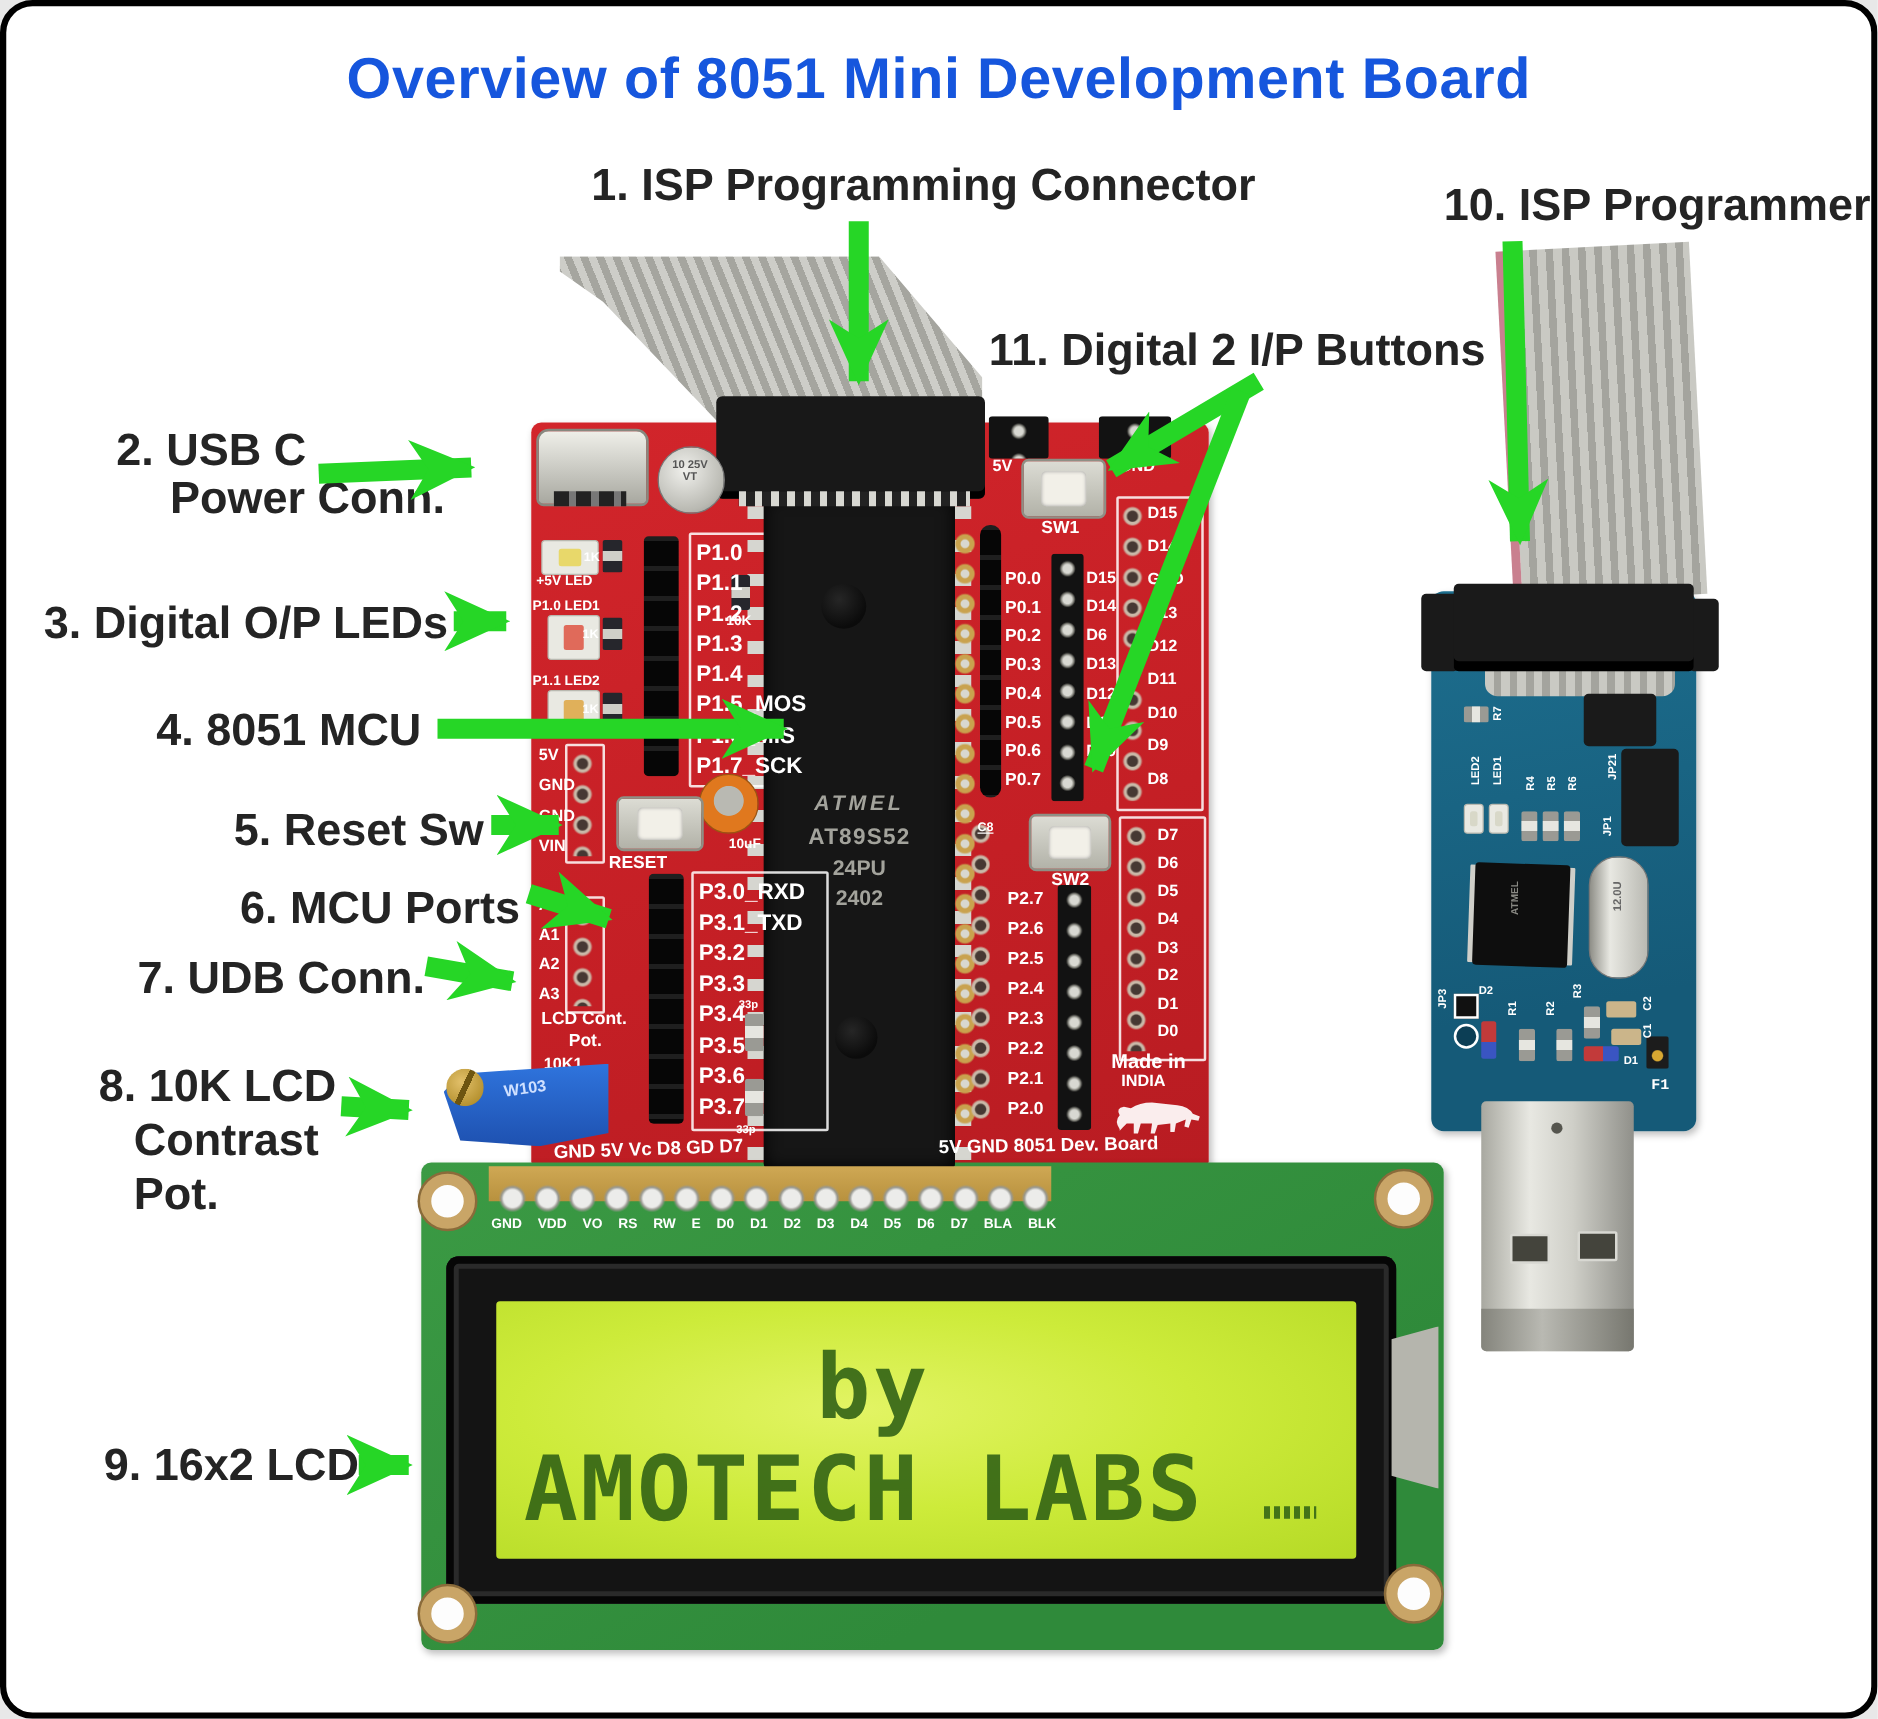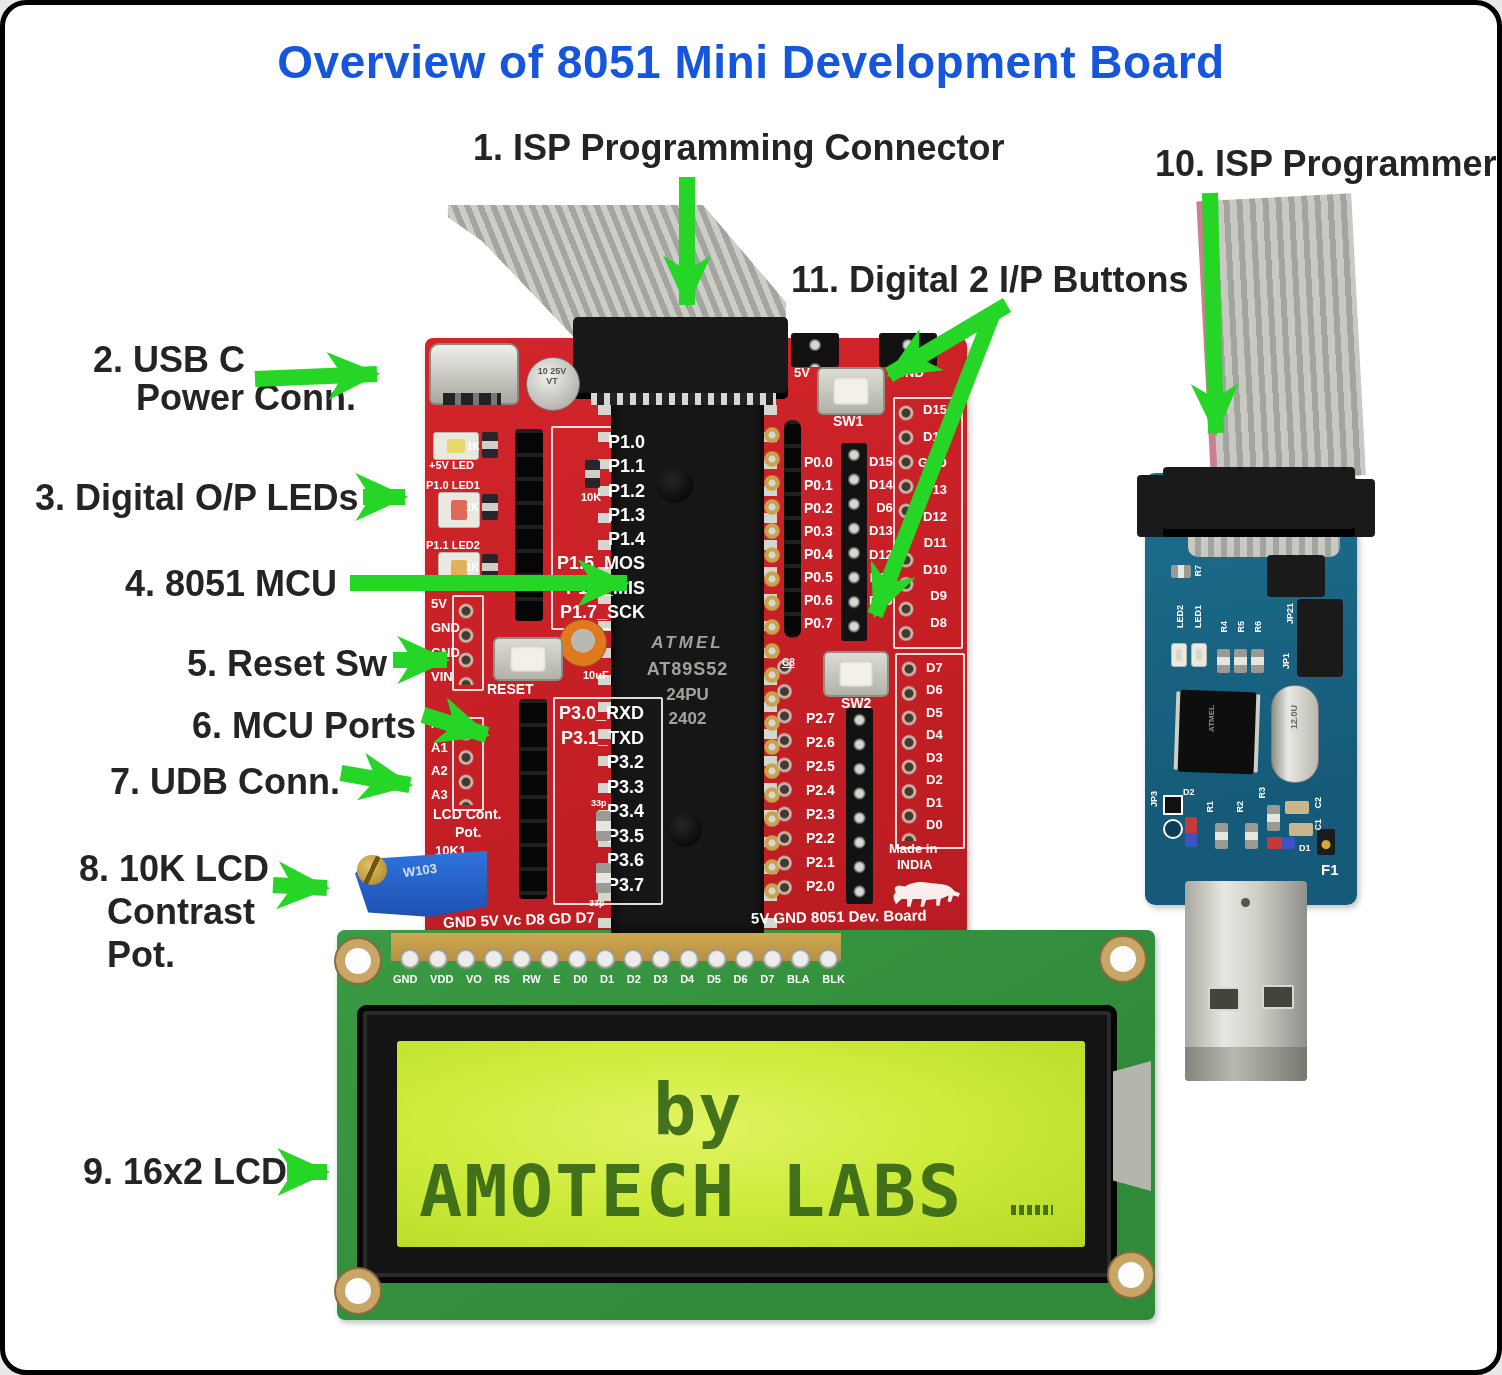--- a/index.html
+++ b/index.html
@@ -6,21 +6,21 @@
   .canvas{position:relative;width:1502px;height:1375px;background:#fff;border:5px solid #000;
     border-radius:26px;overflow:hidden;box-sizing:border-box;font-family:"Liberation Sans",sans-serif;}
   .abs{position:absolute;}
   .title{position:absolute;left:0;top:30px;width:100%;text-align:center;font-size:46px;font-weight:700;
     color:#1656dd;letter-spacing:.5px;}
   .lbl{position:absolute;font-weight:700;font-size:36px;color:#242424;white-space:nowrap;z-index:40;}
   .silk{position:absolute;color:#fff;font-weight:700;white-space:nowrap;z-index:5;}
   .vsilk{position:absolute;color:#fff;font-weight:700;font-size:9px;writing-mode:vertical-rl;
     transform:rotate(180deg);z-index:6;white-space:nowrap;}
   .col{position:absolute;display:flex;flex-direction:column;justify-content:space-between;
-    color:#fff;font-weight:700;z-index:4;align-items:flex-end;}
+    color:#fff;font-weight:700;z-index:4;}
   .col span{display:block;line-height:1;}
   .lrow{position:absolute;display:flex;justify-content:space-between;color:#fff;font-weight:700;z-index:6;}
   .box{position:absolute;border:2px solid rgba(255,255,255,.85);border-radius:2px;z-index:3;}
   .arrows{position:absolute;left:0;top:0;z-index:50;pointer-events:none;}
   .ar{stroke:#26d626;stroke-width:16;}
   
   .board{position:absolute;left:420px;top:333px;width:542px;height:599px;border-radius:8px;
     background:linear-gradient(160deg,#d2252b 0%,#c41f25 60%,#b81c22 100%);z-index:1;
     box-shadow:2px 3px 6px rgba(0,0,0,.25);}
   .tact{position:absolute;background:linear-gradient(#dcdcd4,#b2b2a8);border:2px solid #8f8f85;
@@ -280,21 +280,21 @@
       <span>D7</span>
       <span>D6</span>
       <span>D5</span>
       <span>D4</span>
       <span>D3</span>
       <span>D2</span>
       <span>D1</span>
       <span>D0</span>
     </div>
 
-  <div class="silk" style="left:884px;top:836px;font-size:13px;">Made in</div>
+  <div class="silk" style="left:884px;top:836px;font-size:16px;">Made in</div>
   <div class="silk" style="left:892px;top:852px;font-size:13px;">INDIA</div>
   <svg class="abs" style="left:884px;top:868px;z-index:5;" width="72" height="36" viewBox="0 0 64 32">
     <path fill="#fff" opacity="0.92" d="M6 27 q-4 -6 0 -10 q-3 -5 3 -6 l5 1 q6 -4 15 -4 l18 2 q8 1 11 6 l5 2 -1 3 -5 -1 -2 6 -3 -1 1 -5 -7 3 -1 6 -3 0 0 -6 -9 1 -2 6 -3 0 1 -7 -8 0 -2 7 -3 0 0 -7 -5 0 q-3 3 -5 5 z"></path>
   </svg>
 
   <div class="silk" style="left:438px;top:906px;font-size:15px;transform:rotate(-2deg);">GND 5V Vc D8 GD D7</div>
   <div class="silk" style="left:746px;top:903px;font-size:15px;transform:rotate(-1deg);">5V GND  8051 Dev. Board</div>
 
   <div class="lcdpcb"></div>
   <div class="padstrip"></div>
@@ -377,21 +377,21 @@
   <div class="vsilk" style="left:1252px;top:782px;">R3</div>
   <div class="comp" style="left:1262px;top:800px;width:13px;height:26px;"></div>
   <div class="ccap" style="left:1280px;top:796px;width:24px;height:13px;"></div>
   <div class="ccap" style="left:1284px;top:818px;width:24px;height:13px;"></div>
   <div class="vsilk" style="left:1308px;top:792px;">C2</div>
   <div class="vsilk" style="left:1308px;top:814px;">C1</div>
   <div class="diodeh" style="left:1262px;top:832px;width:28px;height:12px;"></div>
   <div class="silk" style="left:1294px;top:838px;font-size:9px;z-index:6;">D1</div>
   <div class="abs" style="left:1312px;top:824px;width:18px;height:26px;background:#1c1c1c;z-index:5;border-radius:2px;
        background-image:radial-gradient(circle at 50% 60%,#d8a832 4px,transparent 5px);"></div>
-  <div class="silk" style="left:1316px;top:856px;font-size:15px;z-index:6;">F1</div>
+  <div class="silk" style="left:1316px;top:856px;font-size:12px;z-index:6;font-family:Liberation Mono, monospace;">F1</div>
 
   <div class="usba"></div>
   <div class="abs" style="left:1236px;top:893px;width:9px;height:9px;border-radius:50%;background:#55554e;z-index:4;"></div>
   <div class="slot" style="left:1203px;top:982px;z-index:4;"></div>
   <div class="slot" style="left:1257px;top:980px;z-index:4;"></div>
   <div class="abs" style="left:1180px;top:1042px;width:122px;height:34px;background:linear-gradient(90deg,#84847c,#b9b9b2 40%,#77776f);z-index:4;border-radius:0 0 4px 4px;"></div>
 
   <svg class="arrows" width="1502" height="1375" viewBox="0 0 1502 1375">
     <defs>
       <marker id="ah" markerWidth="3.4" markerHeight="3" viewBox="0 0 3.4 3" refX="3.1" refY="1.5" orient="auto">

